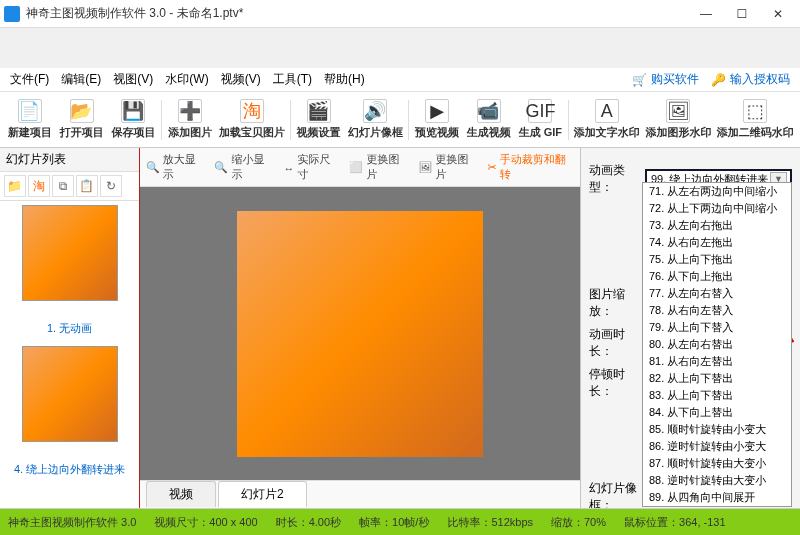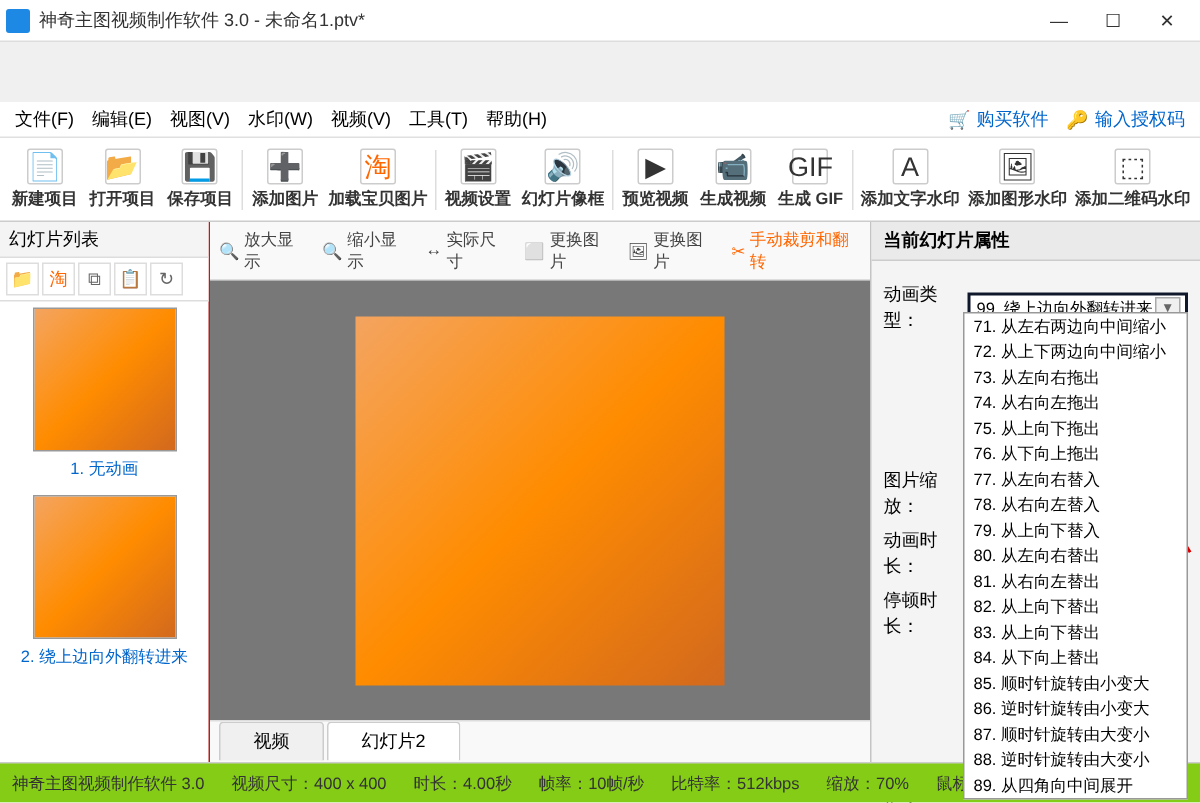--- a/index.html
+++ b/index.html
@@ -19,21 +19,21 @@
 .tool-sep { width: 1px; height: 40px; background: #ddd; margin: 0 2px; }
 .main { display: flex; height: 380px; background: #fff; }
 .side-panel { width: 140px; border-right: 1px solid #b91c1c; display: flex; flex-direction: column; }
 .side-header { background: #f4f4f4; padding: 3px 6px; border-bottom: 1px solid #ddd; font-size: 12px; }
 .side-tools { background: #fff; padding: 3px 4px; border-bottom: 1px solid #ddd; display: flex; gap: 2px; }
 .side-tools .mini-btn { width: 22px; height: 22px; border: 1px solid #ddd; display: flex; align-items: center; justify-content: center; font-size: 12px; color: #666; background: #fff; }
 .side-list { flex: 1; overflow-y: auto; padding: 4px; }
 .thumb-item { margin-bottom: 10px; text-align: center; }
 .thumb-img { width: 96px; height: 96px; border: 1px solid #999; background: #ddd; margin: 0 auto; position: relative; overflow: hidden; }
 .thumb-item.active .thumb-img { border-color: #999; outline: 2px solid #fff; box-shadow: 0 0 0 1px #ddd; }
-.thumb-caption { font-size: 11px; color: #0066cc; margin-top: 4px; }
+.thumb-caption { font-size: 11px; color: #0066cc; margin-top: 20px; }
 .center-panel { flex: 1; display: flex; flex-direction: column; }
 .canvas-tools { background: #f9f9f9; padding: 4px 6px; border-bottom: 1px solid #ddd; display: flex; align-items: center; gap: 10px; font-size: 11px; color: #444; }
 .canvas-tools .ct-item { display: flex; align-items: center; gap: 3px; cursor: default; }
 .canvas-area { flex: 1; display: flex; align-items: center; justify-content: center; background: #787878; position: relative; }
 .canvas-image { width: 246px; height: 246px; background: #e8d4b8; position: relative; overflow: hidden; }
 .canvas-footer { background: #f9f9f9; height: 48px; border-top: 1px solid #ddd; }
 .hint { padding: 4px 8px; color: #666; font-size: 11px; }
 .tabs { display: flex; padding: 0 6px; }
 .tab { padding: 4px 22px; border: 1px solid #ccc; border-bottom: none; background: #f0f0f0; font-size: 12px; border-radius: 3px 3px 0 0; margin-right: 2px; }
 .tab.active { background: #fff; }
@@ -150,21 +150,21 @@
       <div class="mini-btn">📋</div>
       <div class="mini-btn">↻</div>
     </div>
     <div class="side-list">
       <div class="thumb-item">
         <div class="thumb-img orange-bg"></div>
         <div class="thumb-caption">1. 无动画</div>
       </div>
       <div class="thumb-item active">
         <div class="thumb-img orange-bg"></div>
-        <div class="thumb-caption">2. 绕上边向外翻转进来</div>
+        <div class="thumb-caption">4. 绕上边向外翻转进来</div>
       </div>
     </div>
   </div>
 
   <div class="center-panel">
     <div class="canvas-tools">
       <span class="ct-item">🔍<span>放大显示</span></span>
       <span class="ct-item">🔍<span>缩小显示</span></span>
       <span class="ct-item">↔<span>实际尺寸</span></span>
       <span class="ct-item">⬜<span>更换图片</span></span>
@@ -176,21 +176,20 @@
     </div>
     <div class="canvas-footer">
       <div class="tabs">
         <div class="tab">视频</div>
         <div class="tab active">幻灯片2</div>
       </div>
     </div>
   </div>
 
   <div class="right-panel">
-    <div class="right-header">当前幻灯片属性</div>
     <div class="prop-body">
       <div class="prop-row">
         <div class="prop-label">动画类型：</div>
         <div class="prop-select">
             <span>99. 绕上边向外翻转进来</span>
           </div>
       </div>
 
       <div class="red-arrow"></div>
 

